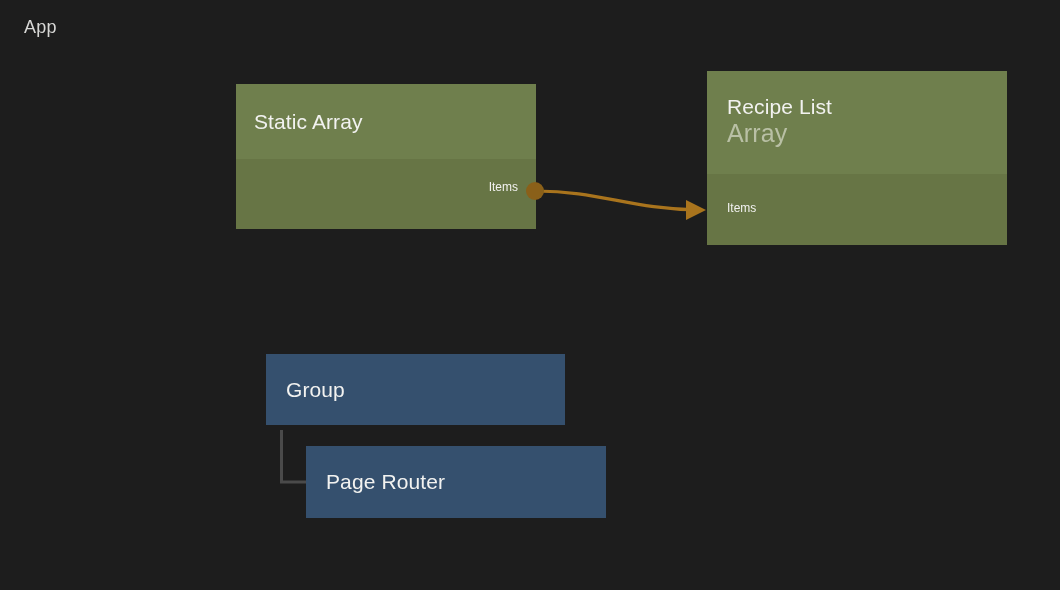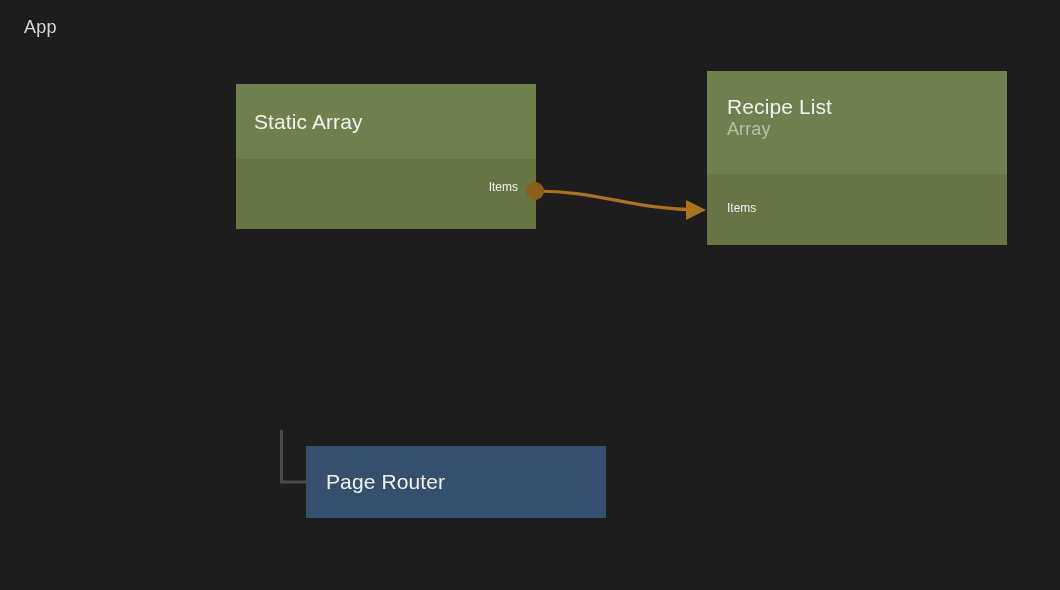--- a/index.html
+++ b/index.html
@@ -37,21 +37,21 @@
     flex-direction:column;
     justify-content:center;
   }
   .node-title {
     font-size:21px;
     color:#f2f2f0;
     line-height:1.12;
     letter-spacing:0.1px;
   }
   .node-subtitle {
-    font-size:18px;
+    font-size:25px;
     line-height:1.15;
     letter-spacing:0.1px;
   }
   .node-body {
     position:relative;
     width:100%;
   }
   .port-row {
     position:absolute;
     display:flex;
@@ -101,20 +101,25 @@
       <div class="node-title">Recipe List</div>
       <div class="node-subtitle">Array</div>
     </div>
     <div class="node-body" style="height:71px;">
       <div class="port-row" style="left:20px; top:28px;">
         <span>Items</span>
       </div>
     </div>
   </div>
 
+  <div class="node blue" id="node-group" style="left:266px; top:354px; width:299px; height:71px;">
+    <div class="node-header" style="height:71px; padding:0 20px;">
+      <div class="node-title">Group</div>
+    </div>
+  </div>
 
   <div class="node blue" id="node-page-router" style="left:306px; top:446px; width:300px; height:72px;">
     <div class="node-header" style="height:72px; padding:16px 20px;">
       <div class="node-title">Page Router</div>
     </div>
   </div>
 
   <svg id="links" viewBox="0 0 1060 590" width="1060" height="590">
 
     <g>

